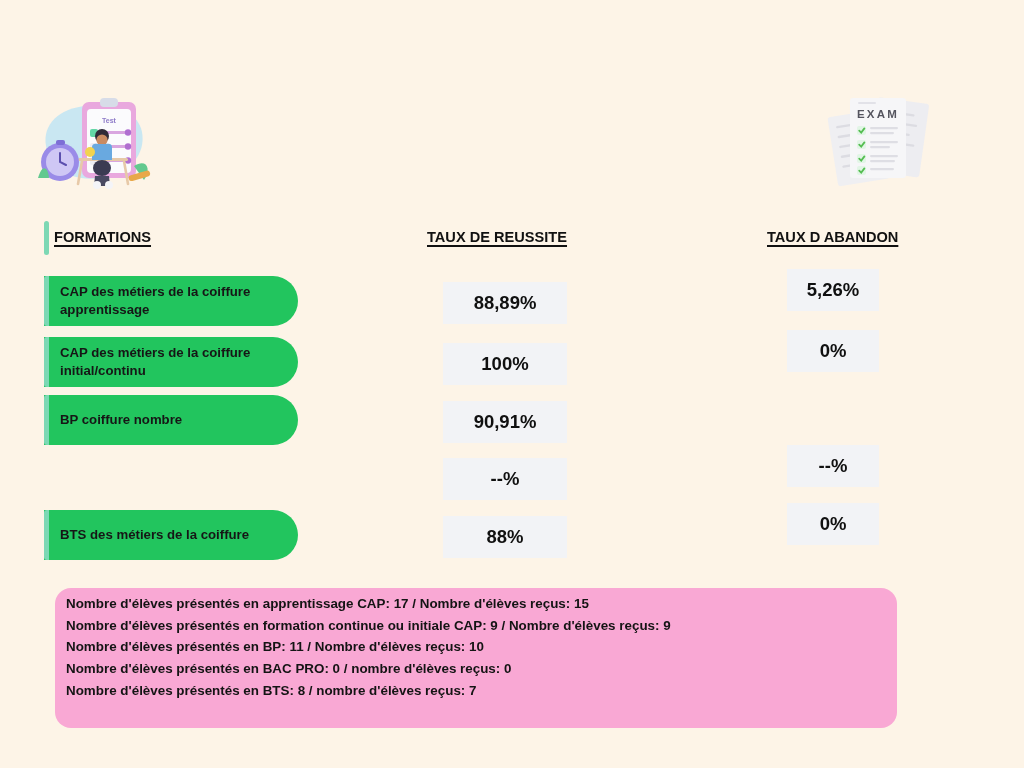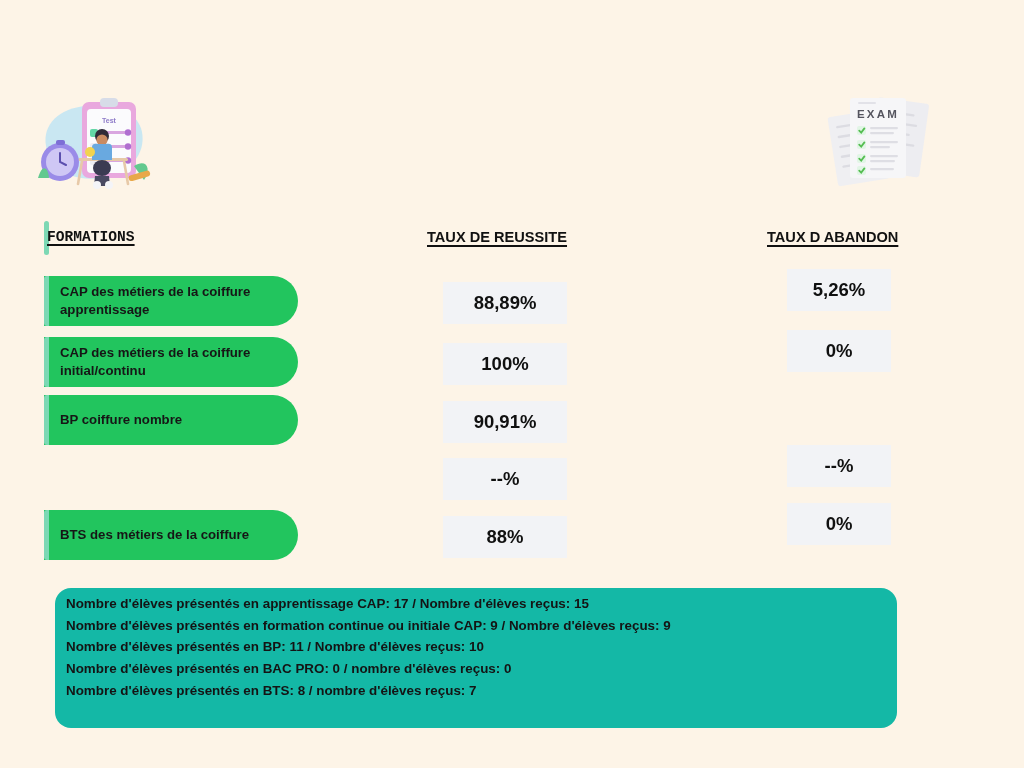--- a/index.html
+++ b/index.html
@@ -57,21 +57,21 @@
   .col-hdr {
     position: absolute;
     font-size: 14.6px;
     font-weight: 700;
     color: #111111;
     text-decoration: underline;
     text-underline-offset: 3px;
     text-decoration-thickness: 1.6px;
     white-space: nowrap;
   }
-  #hdr-formations { left: 47px; top: 9px; font-family: Liberation Mono, monospace; }
+  #hdr-formations { left: 54px; top: 9px; }
   #hdr-reussite   { left: 427px; top: 9px; }
   #hdr-abandon    { left: 767px; top: 9px; }
 
   
   #table-body {
     position: absolute;
     left: 0; top: 276px;
     width: 1024px; height: 290px;
   }
   .data-row {
@@ -115,30 +115,30 @@
     font-weight: 700;
     color: #101010;
   }
   .val-reussite {
     left: 443px;
     width: 124px; height: 42px;
     top: 6px;
   }
   .val-abandon {
     left: 787px;
-    width: 104px; height: 42px;
+    width: 92px; height: 42px;
     top: -7px;
   }
 
   
   #footer-note {
     position: absolute;
     left: 55px; top: 588px;
     width: 842px; height: 140px;
-    background: #14b8a6;
+    background: #f9a8d4;
     border-radius: 16px;
   }
   #footer-lines {
     position: absolute;
     left: 11px; top: 5px;
     right: 14px;
   }
   .footer-line {
     font-size: 13.4px;
     font-weight: 700;

